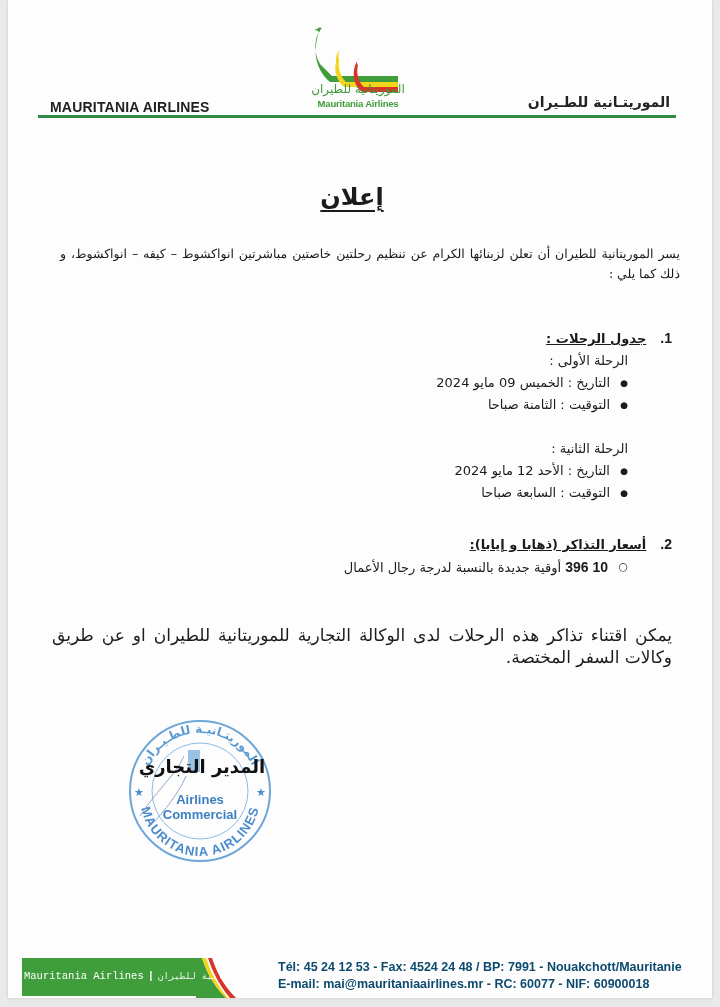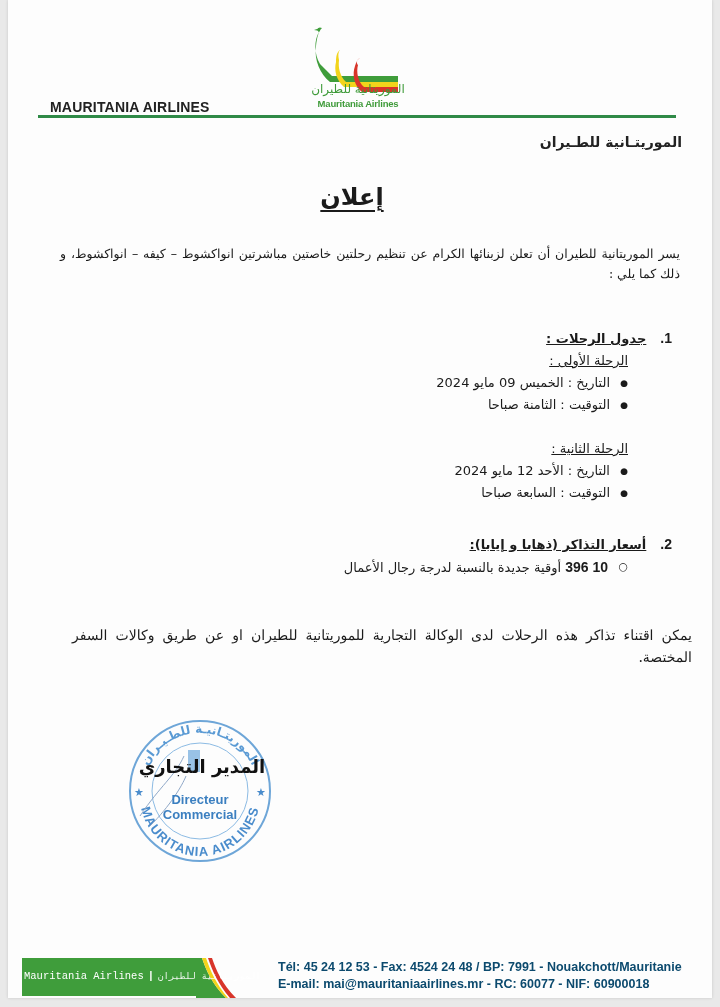--- a/index.html
+++ b/index.html
@@ -31,24 +31,23 @@
       position: absolute; left: 306px; top: 98px; width: 104px;
       text-align: center; font-size: 9.5px; font-weight: bold; color: #3f9b3a;
       font-family: "Liberation Sans", sans-serif; letter-spacing: -0.2px;
     }
     .hdr-en {
       position: absolute; left: 50px; top: 99px;
       font-family: "Liberation Sans", sans-serif;
       font-weight: bold; font-size: 14px; color: #222; letter-spacing: 0.2px;
     }
     .hdr-ar {
-      position: absolute; right: 38px; top: 94px;
+      position: absolute; right: 50px; top: 94px;
       font-weight: bold; font-size: 14px; color: #222; direction: rtl;
       font-family: "DejaVu Sans", sans-serif;
-      margin-top: 40px;
     }
     .hdr-line {
       position: absolute; left: 38px; top: 115px; width: 638px; height: 3px;
       background: #2f8a47;
     }
     
     .title {
       position: absolute; left: 0; width: 704px; top: 183px;
       text-align: center; font-size: 24px; font-weight: bold;
       direction: rtl;
@@ -58,35 +57,35 @@
       position: absolute; right: 40px; top: 244px; width: 620px;
       direction: rtl; text-align: justify; font-size: 12.5px; line-height: 20px;
       font-family: "DejaVu Serif", serif;
     }
     .section {
       position: absolute; right: 48px; direction: rtl;
       font-size: 13px; line-height: 22px;
     }
     .sec-num { font-weight: bold; font-family: "Liberation Sans", sans-serif; font-size: 14px; margin-left: 14px; }
     .sec-title { font-weight: bold; text-decoration: underline; }
-    .sub-title { text-decoration: underline; margin-right: 44px; display: block; }
+    .sub-title { margin-right: 44px; display: block; }
     ul.bullets { margin: 0; padding: 0; list-style: none; }
     ul.bullets li { position: relative; padding-right: 62px; }
     ul.bullets li::before {
       content: "●"; position: absolute; right: 44px; top: 0; font-size: 9px;
     }
     ul.circles { margin: 0; padding: 0; list-style: none; }
     ul.circles li { position: relative; padding-right: 64px; }
     ul.circles li::before {
       content: "○"; position: absolute; right: 44px; top: 0; font-size: 11px;
     }
     .num { font-weight: bold; font-family: "Liberation Sans", sans-serif; font-size: 14px; }
     .closing {
-      position: absolute; right: 28px; top: 624px; width: 620px;
-      direction: rtl; text-align: justify; font-size: 14px; line-height: 22px;
+      position: absolute; right: 48px; top: 624px; width: 620px;
+      direction: rtl; text-align: justify; font-size: 17px; line-height: 22px;
       font-family: "DejaVu Serif", serif;
     }
     
     .stamp { position: absolute; left: 120px; top: 716px; width: 160px; height: 150px; }
     .stamp-sign {
       position: absolute; left: 132px; top: 756px; width: 140px; text-align: center;
       font-size: 18px; font-weight: bold; color: #111; direction: rtl;
     }
     .stamp-fr1, .stamp-fr2 {
       position: absolute; left: 140px; width: 120px; text-align: center;
@@ -179,21 +178,21 @@
   </text>
   <text fill="#4a8ccc" font-size="13" font-family="Liberation Sans, sans-serif" font-weight="bold" letter-spacing="1">
     <textPath href="#arcBot" startOffset="50%" text-anchor="middle">MAURITANIA AIRLINES</textPath>
   </text>
   <text x="14" y="80" fill="#4a8ccc" font-size="11">★</text>
   <text x="136" y="80" fill="#4a8ccc" font-size="11">★</text>
   <rect x="68" y="34" width="12" height="22" fill="#7fb3e0" opacity="0.8"></rect>
   <path d="M20 100 C40 70 55 60 64 40 M30 110 C50 90 62 70 66 60" stroke="#8fa8c8" stroke-width="1" fill="none"></path>
 </svg>
 <div class="stamp-sign">المدير التجاري</div>
-<div class="stamp-fr1">Directeur</div>
+<div class="stamp-fr1">Airlines</div>
 <div class="stamp-fr2">Commercial</div>
 
 <div class="footer-band"></div>
 <svg class="footer-swoosh" viewBox="0 0 86 42">
   <path d="M0 2 L6 2 C10 14 16 28 30 42 L0 42 Z" fill="#3f9d3b"></path>
   <path d="M6 2 L10 2 C14 14 20 28 32 42 L30 42 C16 28 10 14 6 2 Z" fill="#f2d41b"></path>
   <path d="M12 2 L16 2 C20 14 26 28 40 42 L34 42 C22 28 16 14 12 2 Z" fill="#d8352a"></path>
 </svg>
 <div class="footer-band-text">
   <span>Mauritania Airlines</span><span class="sep">|</span><span class="ar">الموريتانية للطيران</span>

